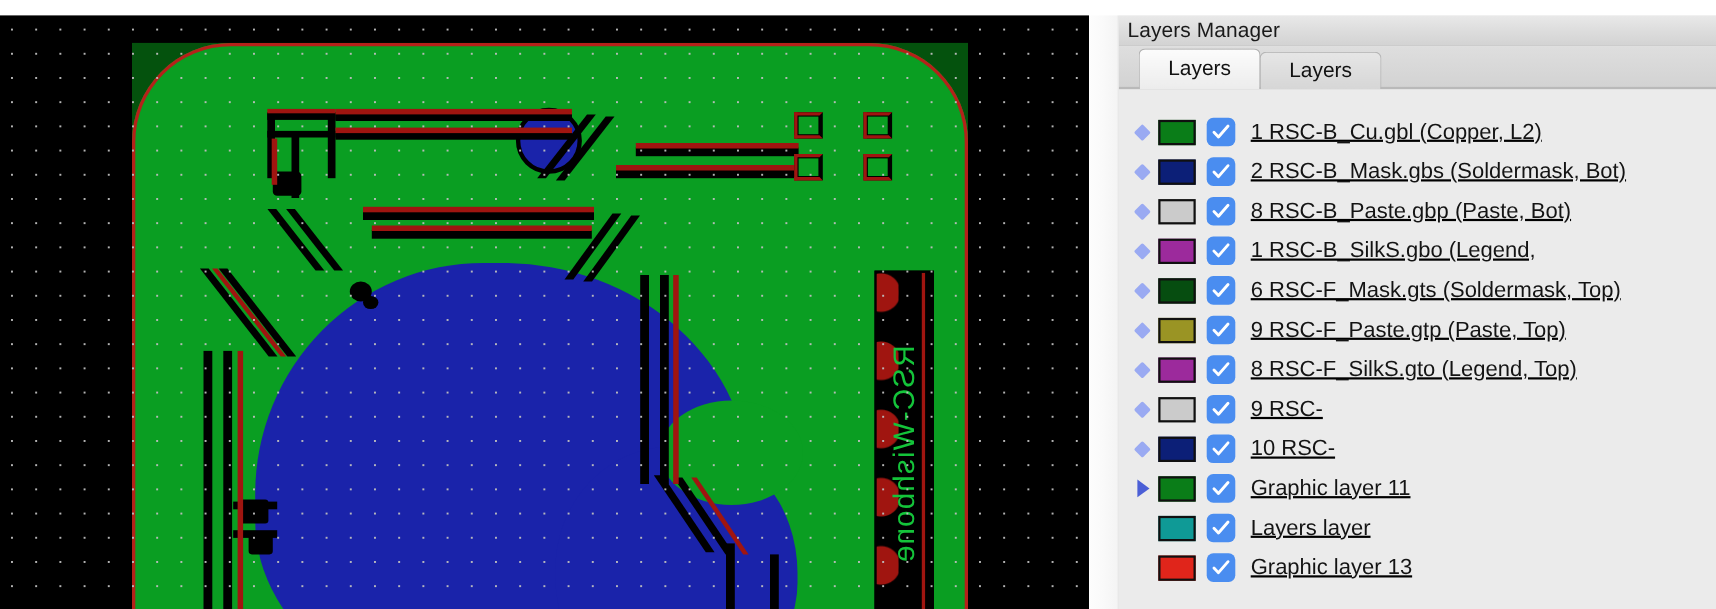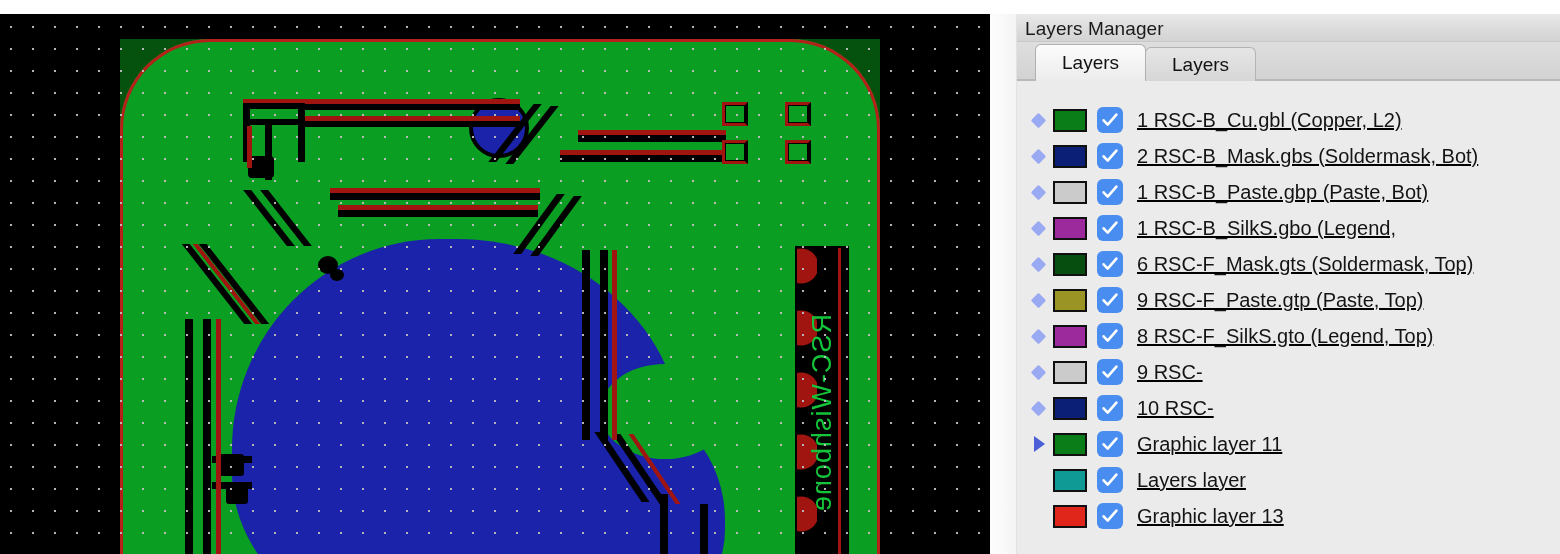--- a/index.html
+++ b/index.html
@@ -475,21 +475,21 @@
         <div class="layer-row">
           <div class="marker">
             <div class="diamond"></div>
           </div>
           <div class="swatch" style="background: rgb(203, 203, 203);"></div>
           <div class="checkbox">
             <svg width="20" height="20" viewBox="0 0 20 20">
               <path d="M3.6 10.3 L7.7 14.6 L16.4 4.6" stroke="#ffffff" stroke-width="2.6" fill="none" stroke-linecap="round" stroke-linejoin="round"></path>
             </svg>
           </div>
-          <span class="layer-label">1 RSC-B_Paste.gbp (Paste, Bot)</span>
+          <span class="layer-label">8 RSC-B_Paste.gbp (Paste, Bot)</span>
         </div>
         <div class="layer-row">
           <div class="marker">
             <div class="diamond"></div>
           </div>
           <div class="swatch" style="background: rgb(156, 42, 156);"></div>
           <div class="checkbox">
             <svg width="20" height="20" viewBox="0 0 20 20">
               <path d="M3.6 10.3 L7.7 14.6 L16.4 4.6" stroke="#ffffff" stroke-width="2.6" fill="none" stroke-linecap="round" stroke-linejoin="round"></path>
             </svg>

